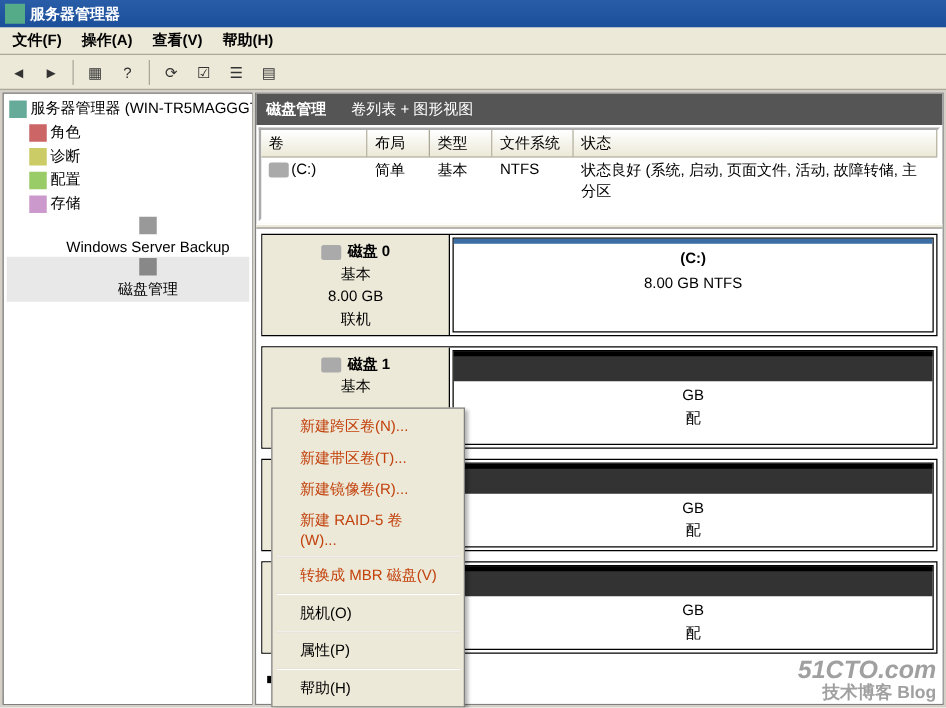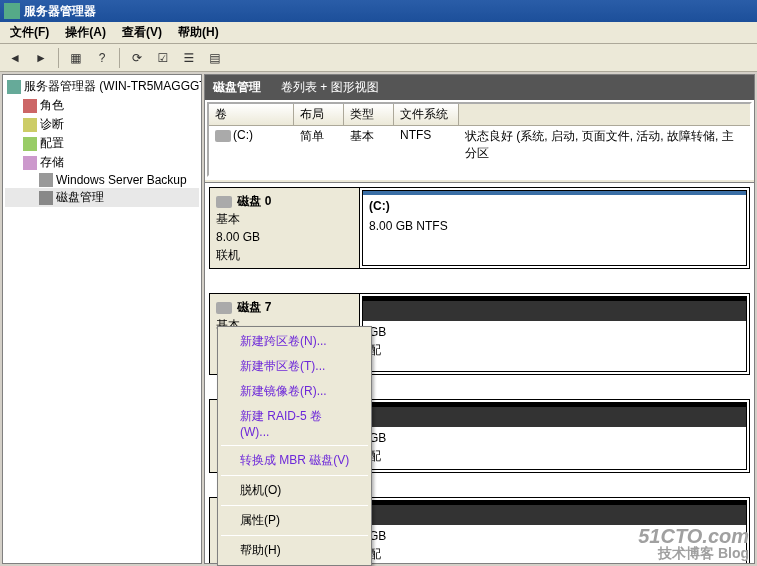--- a/index.html
+++ b/index.html
@@ -65,21 +65,21 @@
     overflow: auto;
   }
   .tree-item {
     display: flex;
     align-items: center;
     padding: 1px 2px;
     white-space: nowrap;
     gap: 3px;
   }
   .tree-item.indent1 { padding-left: 18px; }
-  .tree-item.indent2 { padding-left: 34px; }
+  .tree-item.indent2 { padding-left: 34px; flex-direction: column; }
   .tree-item.sel { background: #e8e8e8; }
   .ticon-small {
     width: 14px; height: 14px;
     display:inline-block;
     flex-shrink:0;
   }
   .ic-server { background:#6a9; }
   .ic-role { background:#c66; }
   .ic-feat { background:#69c; }
   .ic-diag { background:#cc6; }
@@ -138,22 +138,23 @@
     cursor: row-resize;
   }
   .graphical {
     flex: 1;
     overflow: auto;
     padding: 4px;
     background: #fff;
   }
   .disk-row {
     display: flex;
-    margin-bottom: 24px;
+    margin-bottom: 8px;
     border: 1px solid #000;
+    text-align: center;
   }
   .disk-label {
     width: 150px;
     background: #ece9d8;
     padding: 4px 6px;
     border-right: 1px solid #000;
     line-height: 1.5;
   }
   .disk-label .bold { font-weight: bold; }
   .disk-parts { flex:1; display:flex; }
@@ -177,21 +178,21 @@
     width: 155px;
     background: #ece9d8;
     border: 1px solid #808080;
     box-shadow: 2px 2px 3px rgba(0,0,0,0.3);
     padding: 2px;
     z-index: 100;
   }
   .ctx-item {
     padding: 4px 18px 4px 20px;
   }
-  .ctx-item.disabled { color:#6d28d9; }
+  .ctx-item.disabled { color:#c2410c; }
   .ctx-sep { height:1px; background:#aca899; margin:2px 1px; border-bottom:1px solid #fff; }
   .watermark {
     position: absolute;
     right: 8px;
     bottom: 6px;
     text-align: right;
     color: #a0a0a0;
     font-family: Arial, sans-serif;
     pointer-events: none;
     line-height: 1;
@@ -272,20 +273,21 @@
       <span>磁盘管理</span>
       <span class="ch-sub">卷列表 + 图形视图</span>
     </div>
 
     <div class="vol-list">
       <div class="vol-head">
         <div class="vc-vol">卷</div>
         <div class="vc-layout">布局</div>
         <div class="vc-type">类型</div>
         <div class="vc-fs">文件系统</div>
+        <div class="vc-status">状态</div>
       </div>
       <div class="vol-row">
         <div class="vc-vol"><span class="diskicon"></span><span>(C:)</span></div>
         <div class="vc-layout">简单</div>
         <div class="vc-type">基本</div>
         <div class="vc-fs">NTFS</div>
         <div class="vc-status">状态良好 (系统, 启动, 页面文件, 活动, 故障转储, 主分区</div>
       </div>
     </div>
 
@@ -305,21 +307,21 @@
           <div class="part">
             <div class="part-header"><b>(C:)</b></div>
             <span>8.00 GB NTFS</span><br>
           </div>
         </div>
       </div>
 
       <div class="disk-row">
         <div class="disk-label">
           <span class="diskicon"></span>
-          <span class="bold">磁盘 7</span><br>
+          <span class="bold">磁盘 1</span><br>
           <span>基本</span><br>
           <span style="visibility:hidden">8.00 GB</span><br>
           <span style="visibility:hidden">联</span>
         </div>
         <div class="disk-parts">
           <div class="part part-unalloc">
             <div class="part-header">&nbsp;</div>
             <span>GB</span><br>
             <span>配</span>
           </div>

